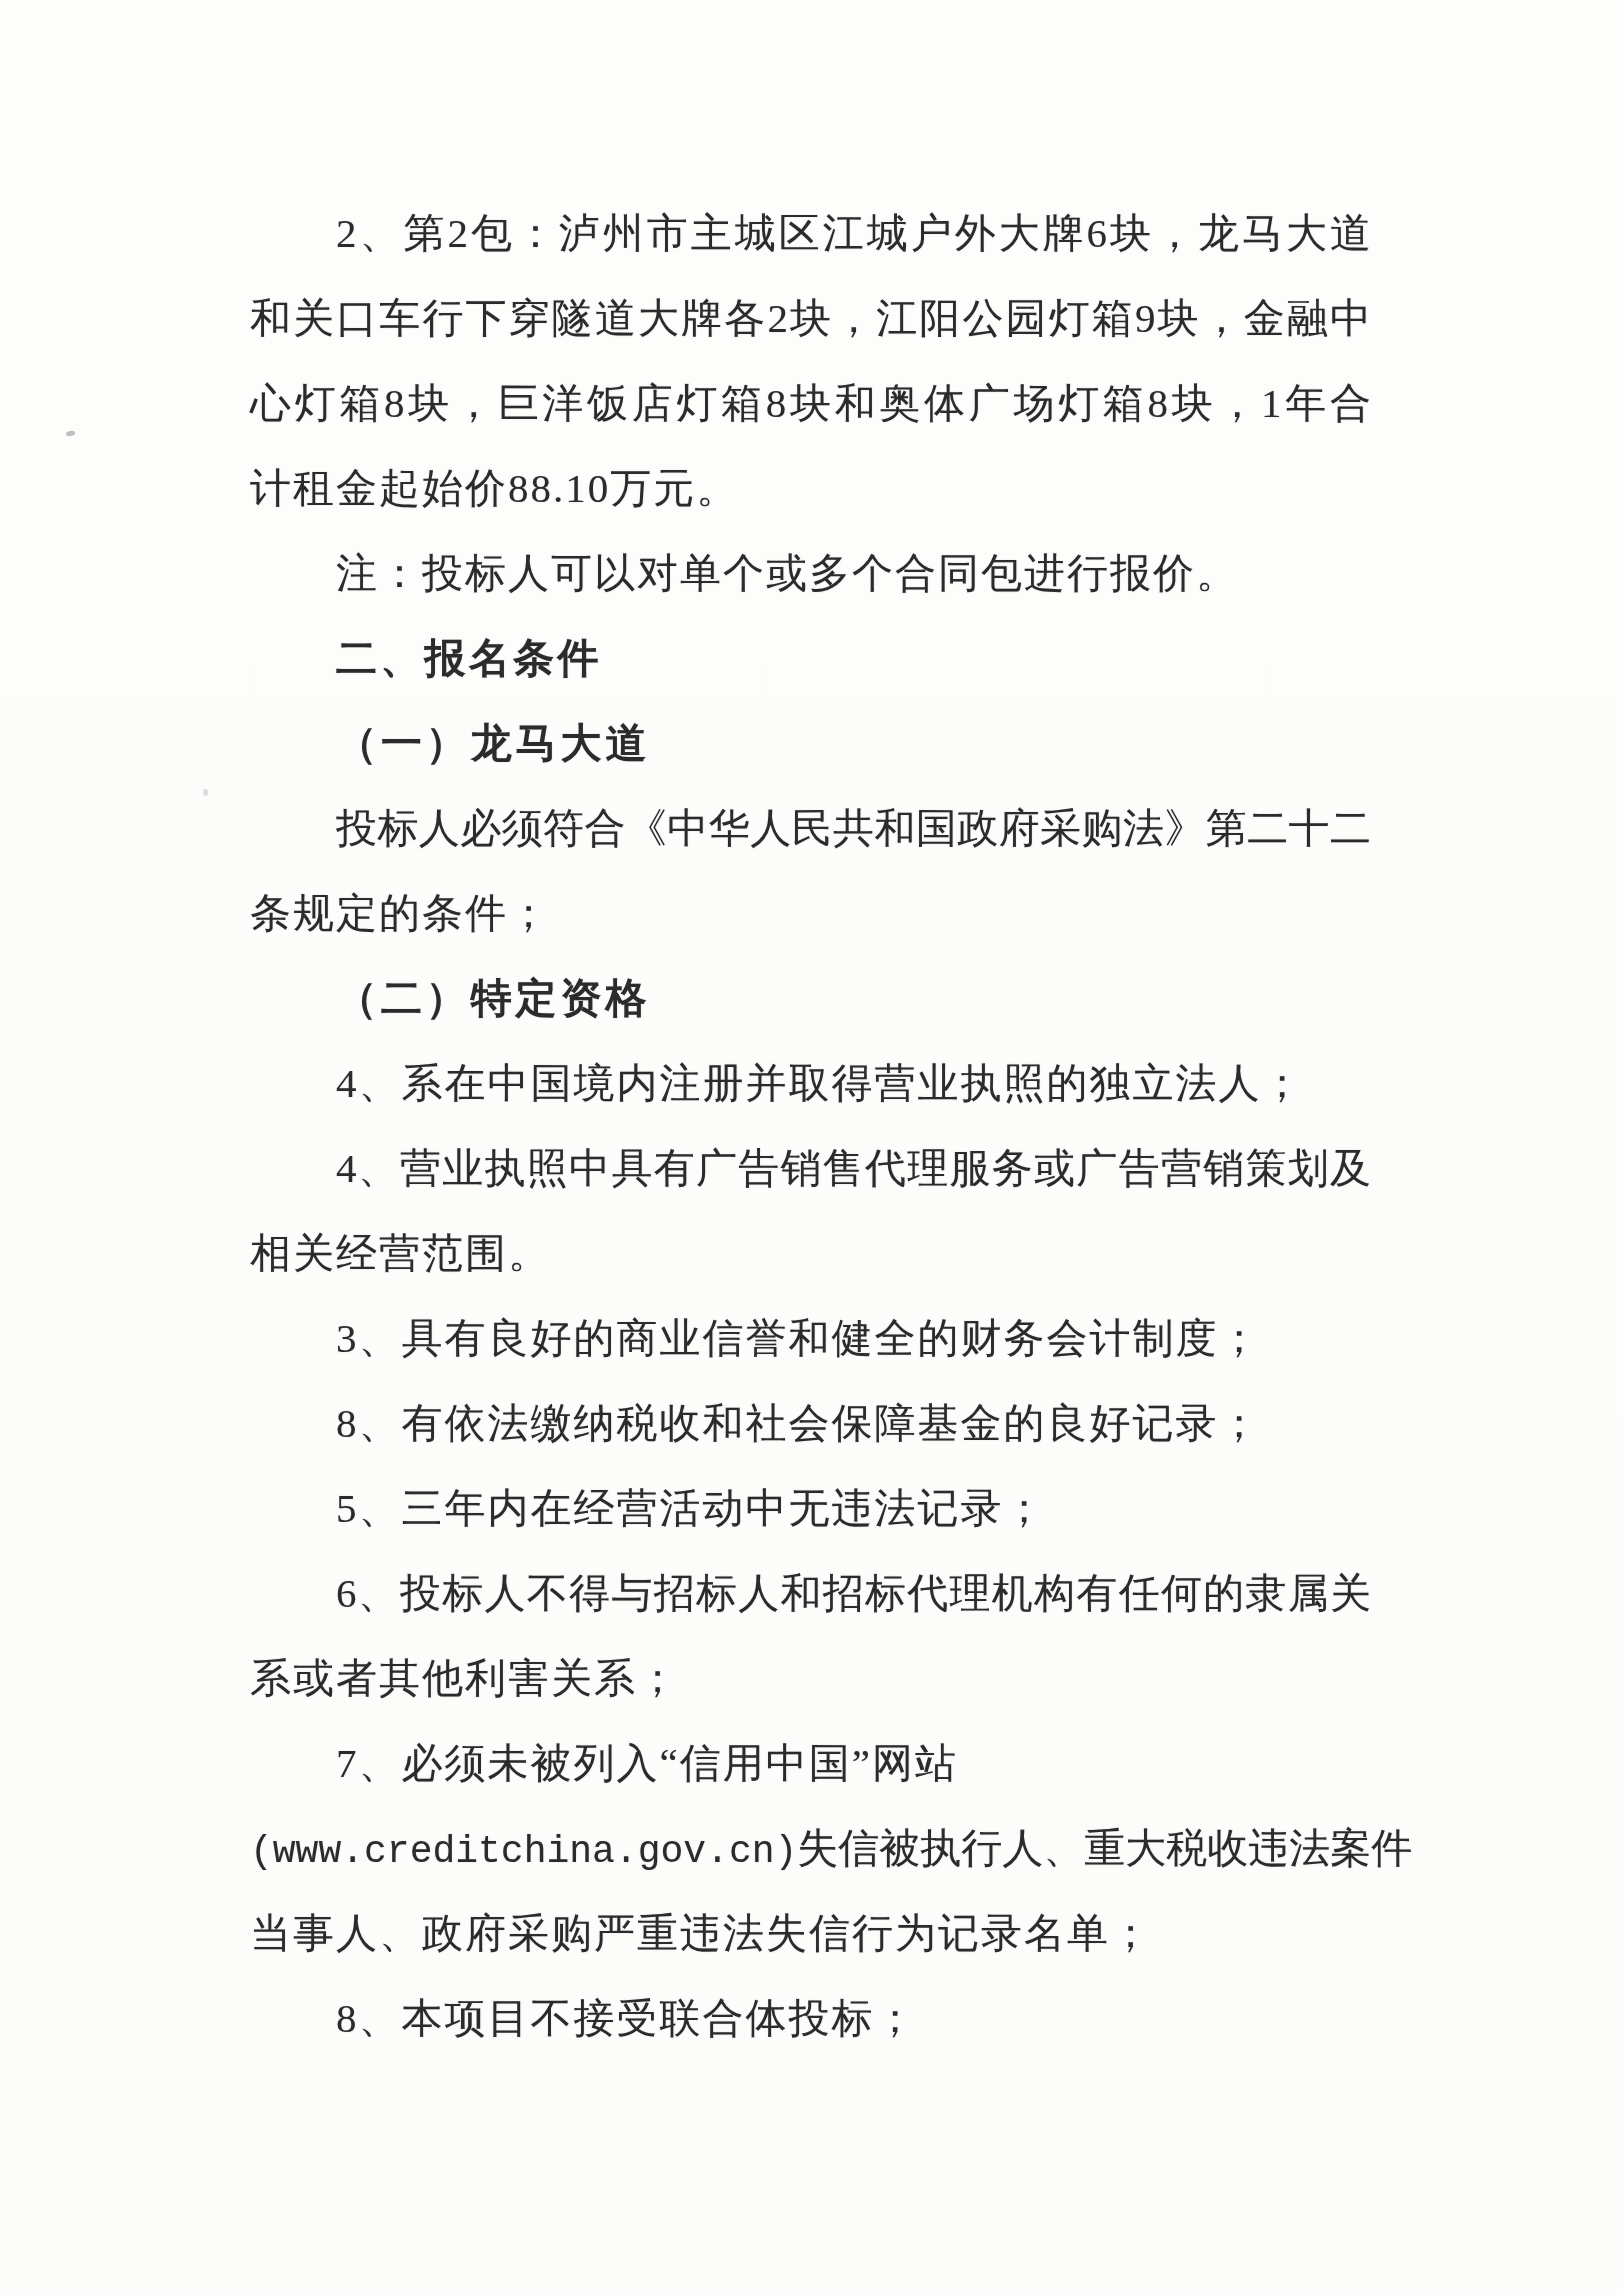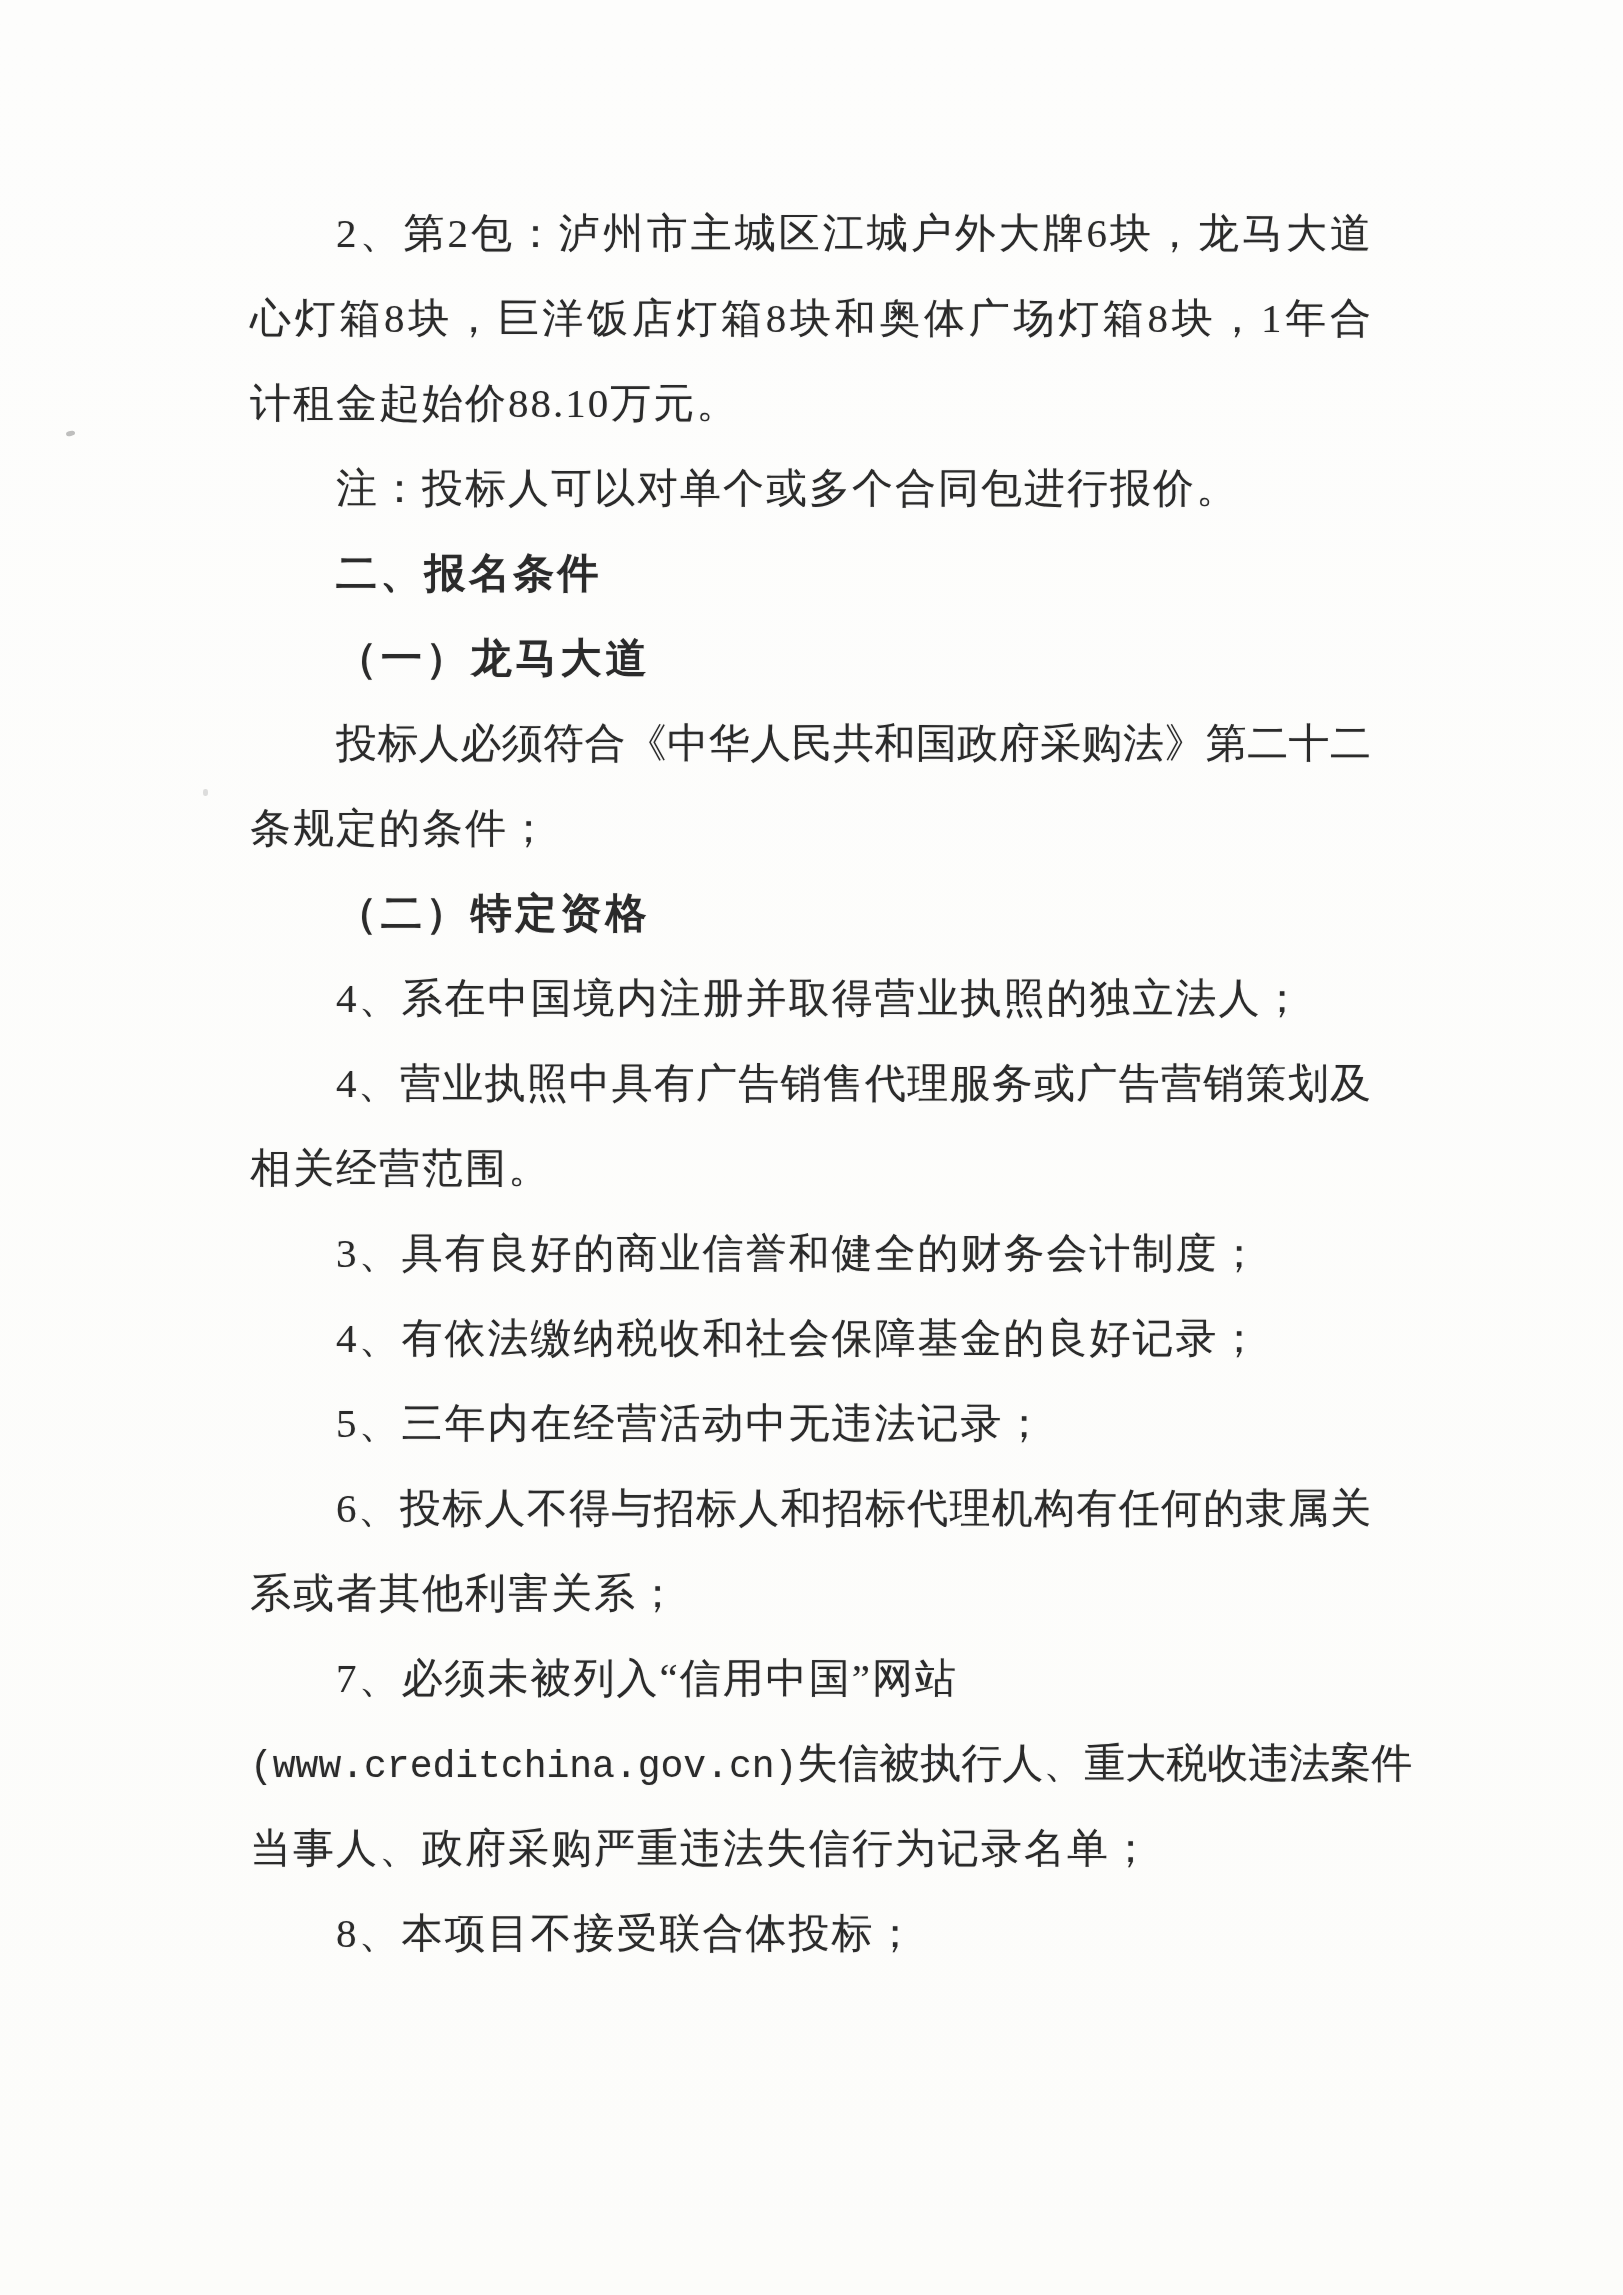--- a/index.html
+++ b/index.html
@@ -58,33 +58,34 @@
   }
   .speck.s1 { left: 66px; top: 431px; width: 9.2px; height: 4.6px; transform: rotate(-12deg); }
   .speck.s2 { left: 203px; top: 789px; width: 4.6px; height: 6.5px; opacity: 0.5; }
 </style>
 </head>
 <body>
 
 <div class="page">
   <div class="text-block" id="lines">
       <div class="line indent fill">2、第2包：泸州市主城区江城户外大牌6块，龙马大道</div>
+      <div class="line fill">和关口车行下穿隧道大牌各2块，江阳公园灯箱9块，金融中</div>
       <div class="line fill">心灯箱8块，巨洋饭店灯箱8块和奥体广场灯箱8块，1年合</div>
       <div class="line">计租金起始价88.10万元。</div>
       <div class="line indent">注：投标人可以对单个或多个合同包进行报价。</div>
       <div class="line indent hei">二、报名条件</div>
       <div class="line indent kai">（一）龙马大道</div>
       <div class="line indent fill">投标人必须符合《中华人民共和国政府采购法》第二十二</div>
       <div class="line">条规定的条件；</div>
       <div class="line indent kai">（二）特定资格</div>
       <div class="line indent">4、系在中国境内注册并取得营业执照的独立法人；</div>
       <div class="line indent fill">4、营业执照中具有广告销售代理服务或广告营销策划及</div>
       <div class="line">相关经营范围。</div>
       <div class="line indent">3、具有良好的商业信誉和健全的财务会计制度；</div>
-      <div class="line indent">4、有依法缴纳税收和社会保障基金的良好记录；</div>
+      <div class="line indent">8、有依法缴纳税收和社会保障基金的良好记录；</div>
       <div class="line indent">5、三年内在经营活动中无违法记录；</div>
       <div class="line indent fill">6、投标人不得与招标人和招标代理机构有任何的隶属关</div>
       <div class="line">系或者其他利害关系；</div>
       <div class="line indent">7、必须未被列入“信用中国”网站</div>
       <div class="line fill"><span class="url">(www.creditchina.gov.cn)</span><span class="cjk">失信被执行人、重大税收违法案件</span></div>
       <div class="line">当事人、政府采购严重违法失信行为记录名单；</div>
       <div class="line indent">8、本项目不接受联合体投标；</div>
     </div>
   <div class="speck s1"></div>
   <div class="speck s2"></div>

